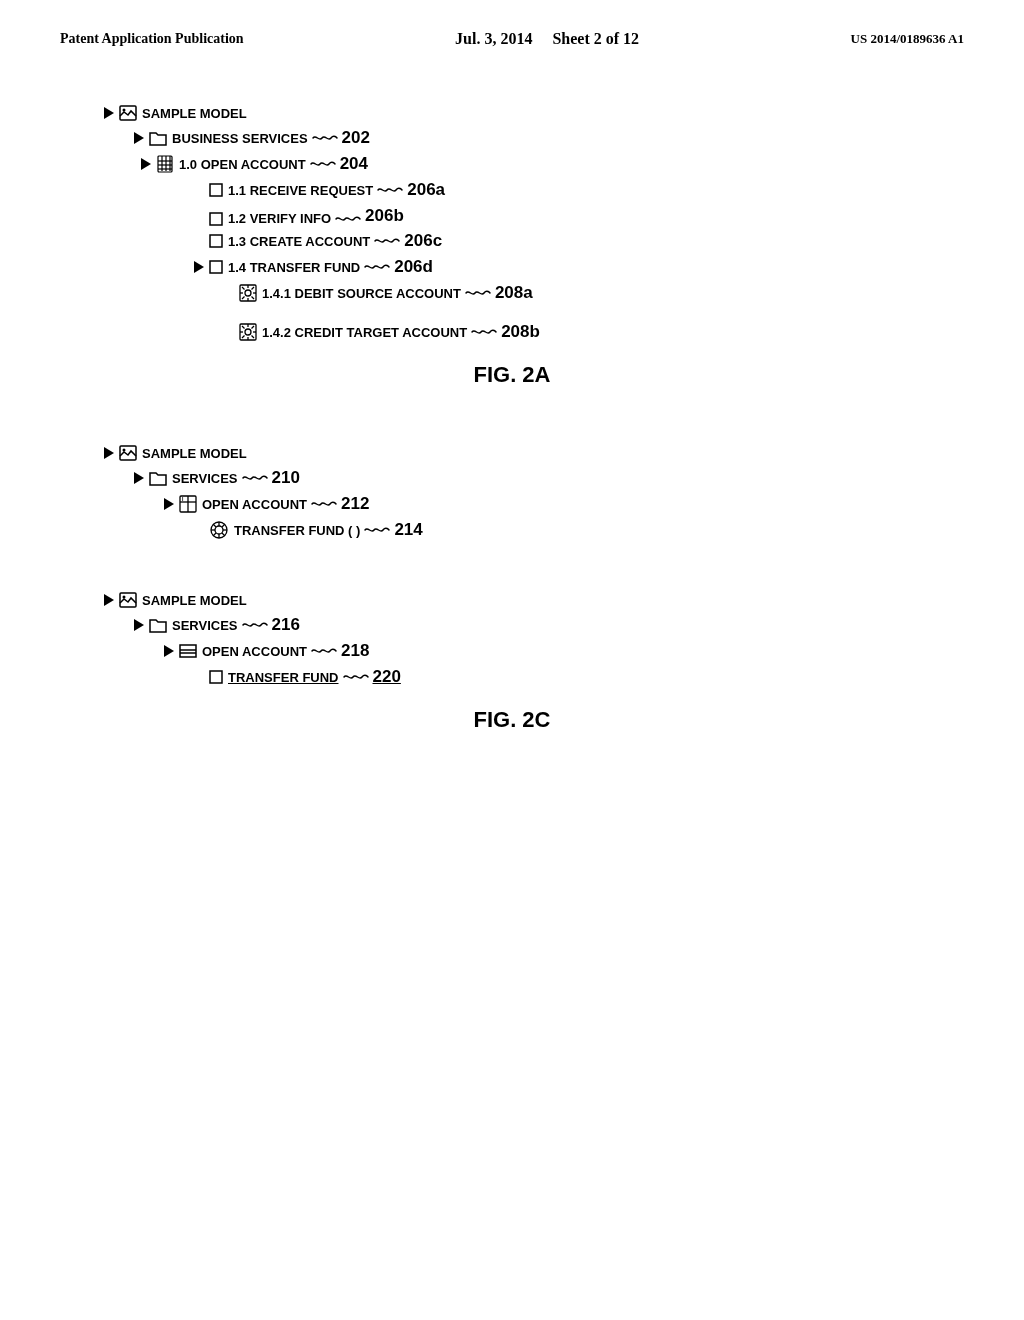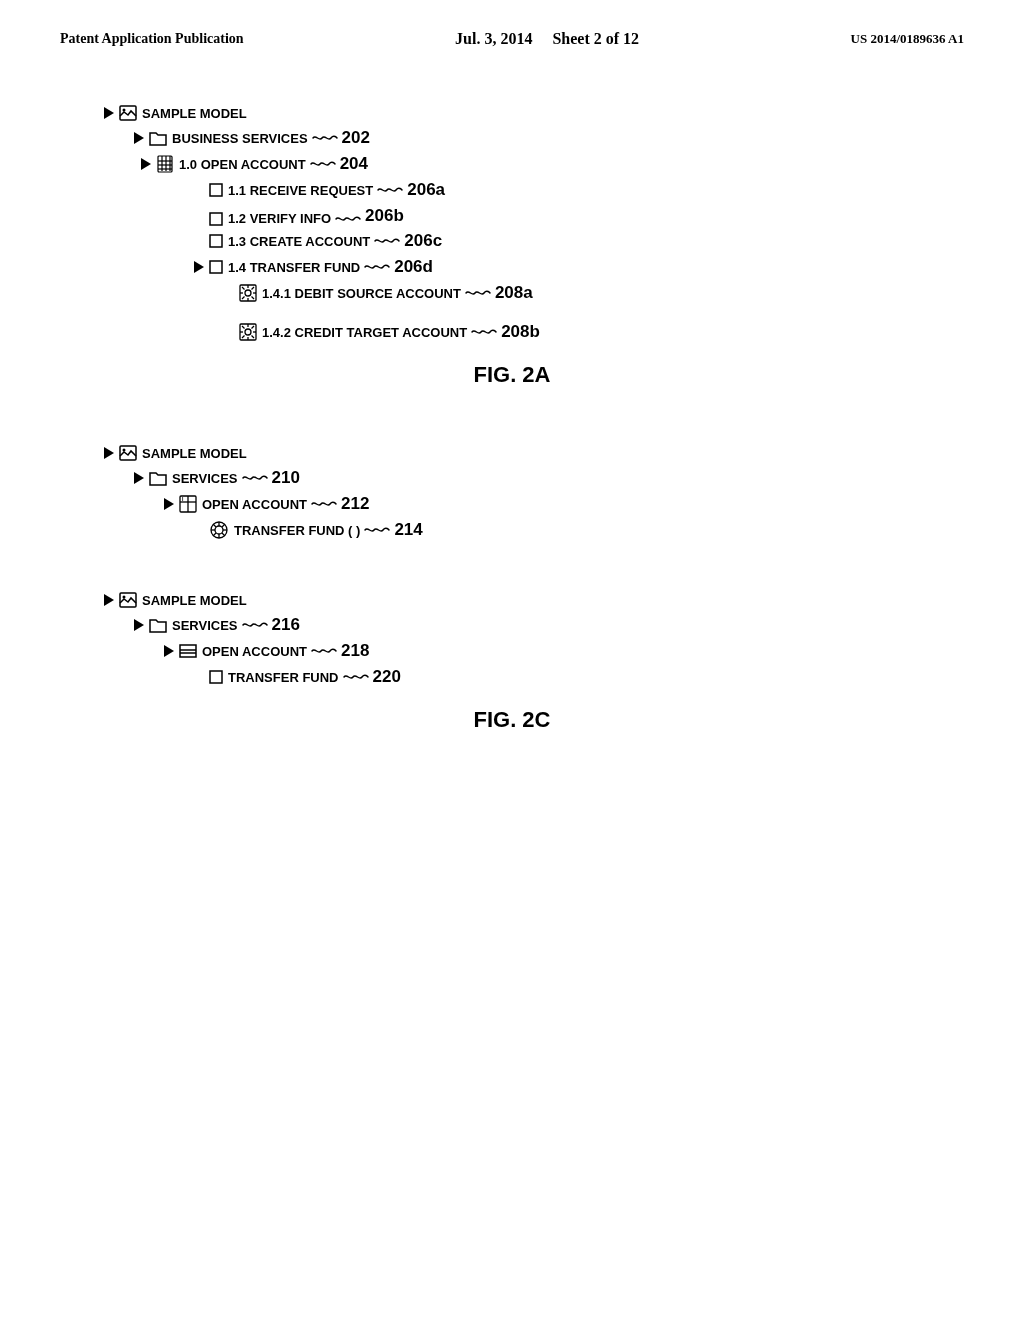--- a/index.html
+++ b/index.html
@@ -364,21 +364,21 @@
       </svg>
         </span>
         <span class="label-text">OPEN ACCOUNT</span>
         <span style="margin:0 3px;display:inline-flex;align-items:center;">
           <svg width="28" height="14" viewBox="0 0 28 14" fill="none" stroke="#000" stroke-width="1.5">
     <path d="M2,7 C5,3 8,11 11,7 C14,3 17,11 20,7 C23,3 26,7 26,7" stroke-linecap="round" fill="none"></path>
   </svg>
         </span>
         <span class="ref-num">218</span>
       </div>
-      <div class="tree-row" style="margin-left: 90px; margin-top: 6px;">
+      <div class="tree-row" style="margin-left: 90px; margin-top: 6px; text-decoration: underline;">
         <span style="display:inline-block;width:10px;margin-right:5px;flex-shrink:0;"></span>
         <span class="icon" style="margin-right:5px;">
           <svg width="14" height="14" viewBox="0 0 14 14" fill="none" stroke="#000" stroke-width="1.5">
         <rect x="1" y="1" width="12" height="12"></rect>
       </svg>
         </span>
         <span class="label-text">TRANSFER FUND</span>
         <span style="margin:0 3px;display:inline-flex;align-items:center;">
           <svg width="28" height="14" viewBox="0 0 28 14" fill="none" stroke="#000" stroke-width="1.5">
     <path d="M2,7 C5,3 8,11 11,7 C14,3 17,11 20,7 C23,3 26,7 26,7" stroke-linecap="round" fill="none"></path>

